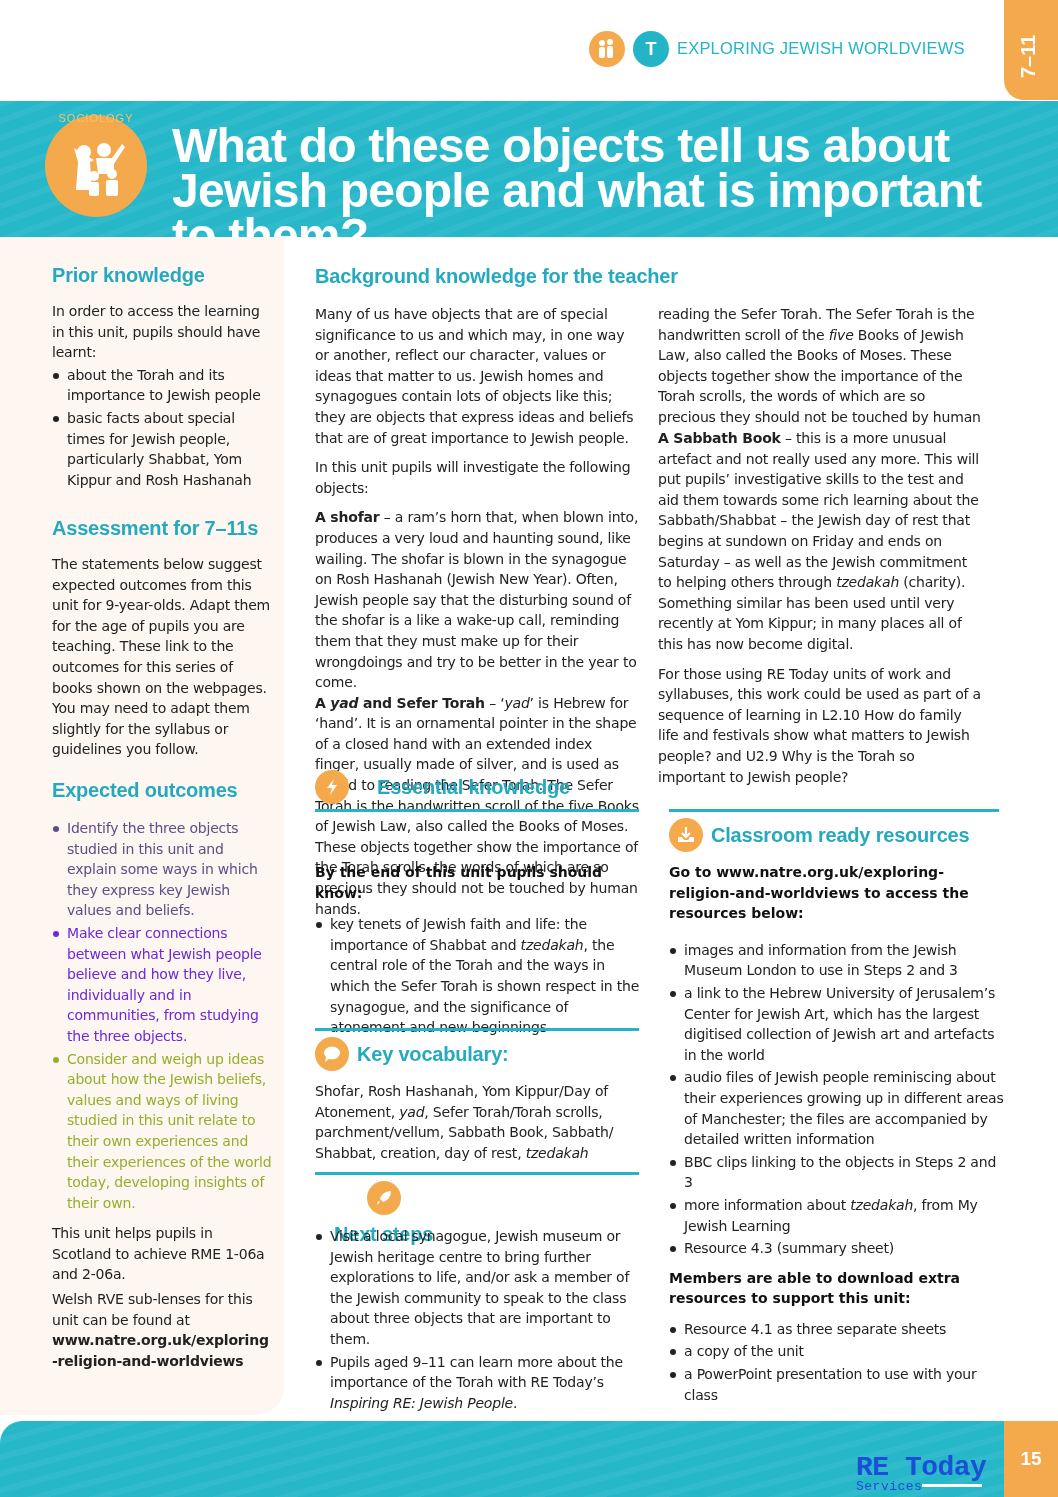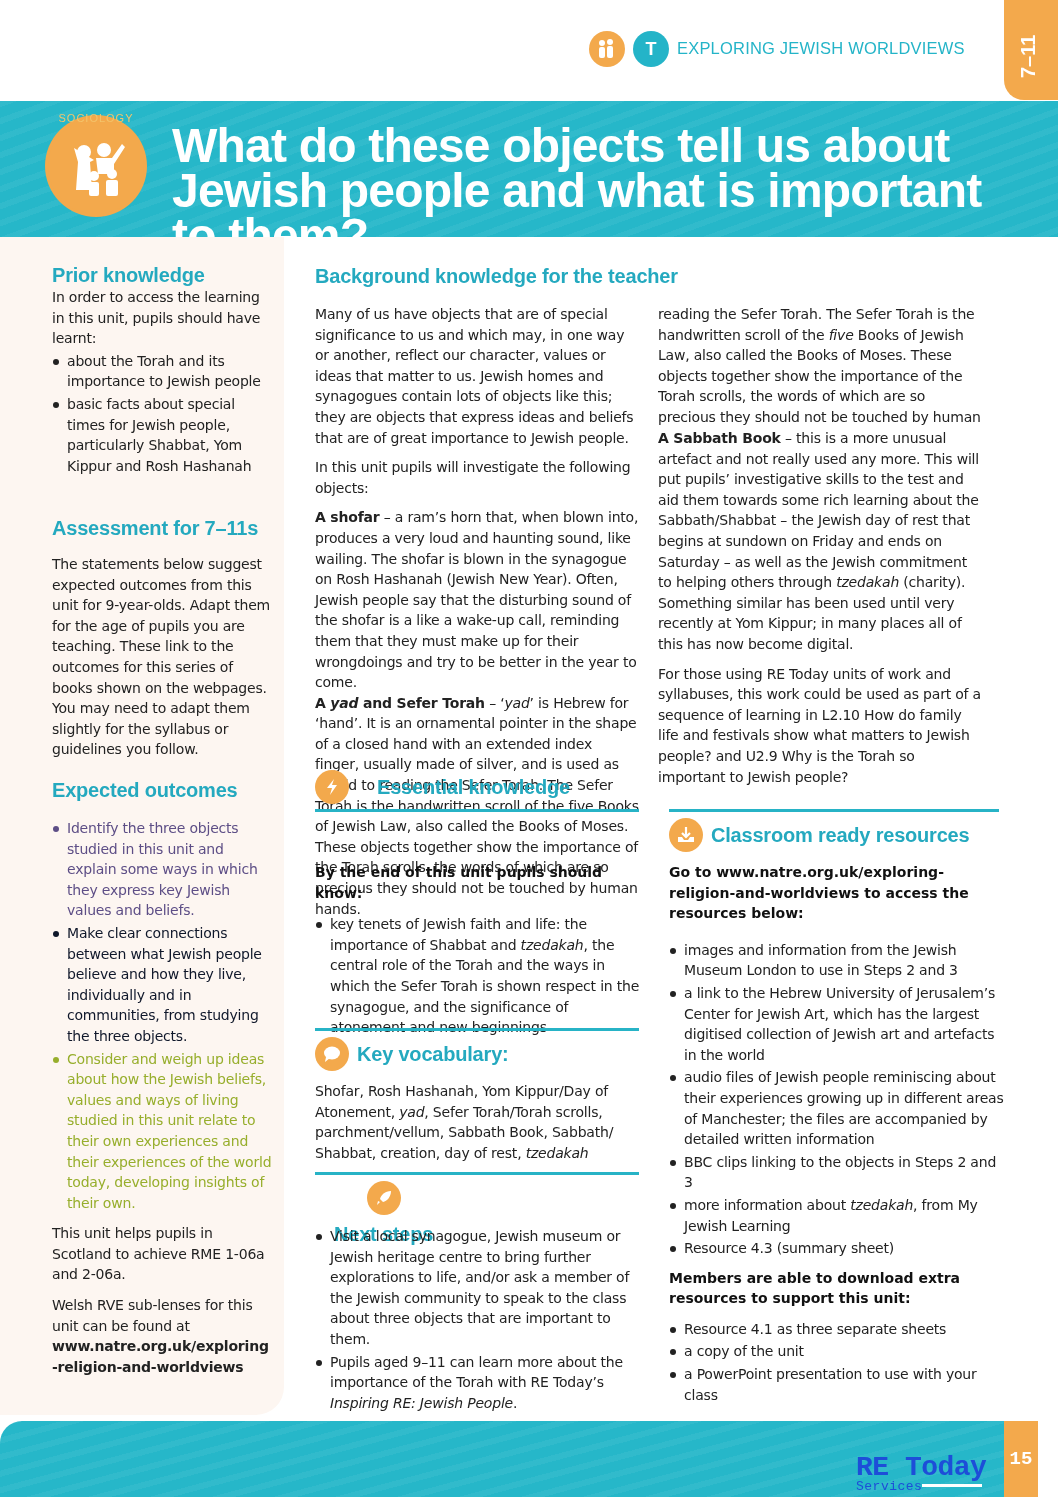--- a/index.html
+++ b/index.html
@@ -24,21 +24,21 @@
 
   
   .sidebar { position: absolute; left: 0; top: 237px; width: 284px; height: 1178px; background: #fdf6f1; border-bottom-right-radius: 28px; }
   .sb { position: absolute; left: 52px; width: 220px; }
   .h2 { font-family: "Liberation Sans", sans-serif; font-weight: bold; font-size: 20px; color: #24a9bf; letter-spacing: -0.2px; }
   .body-text { font-size: 14px; line-height: 20.6px; color: #222; letter-spacing: -0.2px; }
   .blist { list-style: none; }
   .blist li { position: relative; padding-left: 15px; margin-bottom: 2px; }
   .blist li::before { content: ""; position: absolute; left: 1px; top: 8px; width: 6px; height: 6px; border-radius: 50%; background: currentColor; }
   .outcome-purple { color: #5d4e86; }
-  .outcome-red { color: #0f172a; }
+  .outcome-red { color: #6d28d9; }
   .outcome-green { color: #97ae2c; }
   b, .bold { font-weight: bold; }
   i, .ital { font-style: italic; }
 
   
   .main-h { position: absolute; left: 315px; top: 265px; }
   .col { position: absolute; width: 325px; }
   .col p { margin-bottom: 9px; }
   .rule { position: absolute; height: 3px; background: #27b3c6; }
   .sec-head { position: absolute; display: flex; align-items: center; gap: 8px; }
@@ -46,21 +46,21 @@
   .sec-title { font-family: "Liberation Sans", sans-serif; font-weight: bold; font-size: 20px; color: #24a9bf; letter-spacing: -0.2px; }
   .sub-bold { font-weight: bold; font-size: 14px; color: #111; line-height: 20.6px; }
 
   
   .footer { position: absolute; left: 0; top: 1421px; width: 1004px; height: 76px; background: #26b7c9; border-top-left-radius: 22px;
     background-image: repeating-linear-gradient(165deg, rgba(255,255,255,0.05) 0 6px, rgba(255,255,255,0) 6px 16px); }
   .brand { position: absolute; left: 856px; top: 1454px; color: #1d4ed8; font-family: Liberation Mono, monospace; }
   .brand-main { font-weight: bold; font-size: 28px; line-height: 28px; letter-spacing: -0.5px; }
   .brand-sub { font-size: 13px; line-height: 13px; margin-top: -2px; letter-spacing: 0.5px; }
   .brand-line { position: absolute; left: 66px; top: 30px; width: 60px; height: 3px; background: #fff; }
-  .page-num-tab { position: absolute; left: 1004px; top: 1421px; width: 34px; height: 76px; background: #f3a94c; display: flex; align-items: center; justify-content: center; color: #fff; font-family: Liberation Mono, monospace; font-weight: bold; font-size: 19px; }
+  .page-num-tab { position: absolute; left: 1004px; top: 1421px; width: 54px; height: 76px; background: #f3a94c; display: flex; align-items: center; justify-content: center; color: #fff; font-family: Liberation Sans, sans-serif; font-weight: bold; font-size: 19px; }
 </style>
 </head>
 <body>
 
 <div class="top-header">
   <div class="lens-badge-small">
     <svg width="26" height="26" viewBox="0 0 26 26">
         <circle cx="8" cy="7" r="3" fill="#fff"></circle>
         <circle cx="16" cy="6" r="3" fill="#fff"></circle>
         <rect x="5" y="11" width="6" height="11" rx="2" fill="#fff"></rect>
@@ -87,41 +87,41 @@
     <rect x="58" y="62" width="12" height="16" rx="2" fill="#fff"></rect>
   </svg>
 </div>
 <div class="sociology-label">SOCIOLOGY</div>
 <h1 class="page-title">What do these objects tell us about Jewish people and what is important to them?</h1>
 
 <aside class="sidebar"></aside>
 
 <div class="sb" style="top:264px;">
   <h2 class="h2">Prior knowledge</h2>
-  <p class="body-text" style="">In order to access the learning in this unit, pupils should have learnt:</p>
+  <p class="body-text" style="margin-top:14px;">In order to access the learning in this unit, pupils should have learnt:</p>
   <ul class="blist body-text" style="margin-top:2px;">
     <li>about the Torah and its importance to Jewish people</li>
     <li>basic facts about special times for Jewish people, particularly Shabbat, Yom Kippur and Rosh Hashanah</li>
   </ul>
 </div>
 
 <div class="sb" style="top:517px;">
   <h2 class="h2">Assessment for 7–11s</h2>
   <p class="body-text" style="margin-top:14px;">The statements below suggest expected outcomes from this unit for 9-year-olds. Adapt them for the age of pupils you are teaching. These link to the outcomes for this series of books shown on the webpages. You may need to adapt them slightly for the syllabus or guidelines you follow.</p>
 </div>
 
 <div class="sb" style="top:779px;">
   <h2 class="h2">Expected outcomes</h2>
   <ul class="blist body-text" style="margin-top:16px;">
     <li class="outcome-purple">Identify the three objects studied in this unit and explain some ways in which they express key Jewish values and beliefs.</li>
     <li class="outcome-red">Make clear connections between what Jewish people believe and how they live, individually and in communities, from studying the three objects.</li>
     <li class="outcome-green">Consider and weigh up ideas about how the Jewish beliefs, values and ways of living studied in this unit relate to their own experiences and their experiences of the world today, developing insights of their own.</li>
   </ul>
   <p class="body-text" style="margin-top:10px;">This unit helps pupils in Scotland to achieve RME 1-06a and 2-06a.</p>
-  <p class="body-text" style="margin-top:10px;">
+  <p class="body-text" style="margin-top:4px;">
     <span>Welsh RVE sub-lenses for this unit can be found at </span><b style="word-break:break-word;">www.natre.org.uk/exploring-religion-and-worldviews</b>
   </p>
 </div>
 
 <h2 class="h2 main-h">Background knowledge for the teacher</h2>
 
 <div class="col body-text" style="left:315px; top:304px;">
   <p>Many of us have objects that are of special significance to us and which may, in one way or another, reflect our character, values or ideas that matter to us. Jewish homes and synagogues contain lots of objects like this; they are objects that express ideas and beliefs that are of great importance to Jewish people.</p>
   <p>In this unit pupils will investigate the following objects:</p>
   <p style="margin-bottom:0;"><b>A shofar</b><span> – a ram’s horn that, when blown into, produces a very loud and haunting sound, like wailing. The shofar is blown in the synagogue on Rosh Hashanah (Jewish New Year). Often, Jewish people say that the disturbing sound of the shofar is a like a wake-up call, reminding them that they must make up for their wrongdoings and try to be better in the year to come.</span></p>

